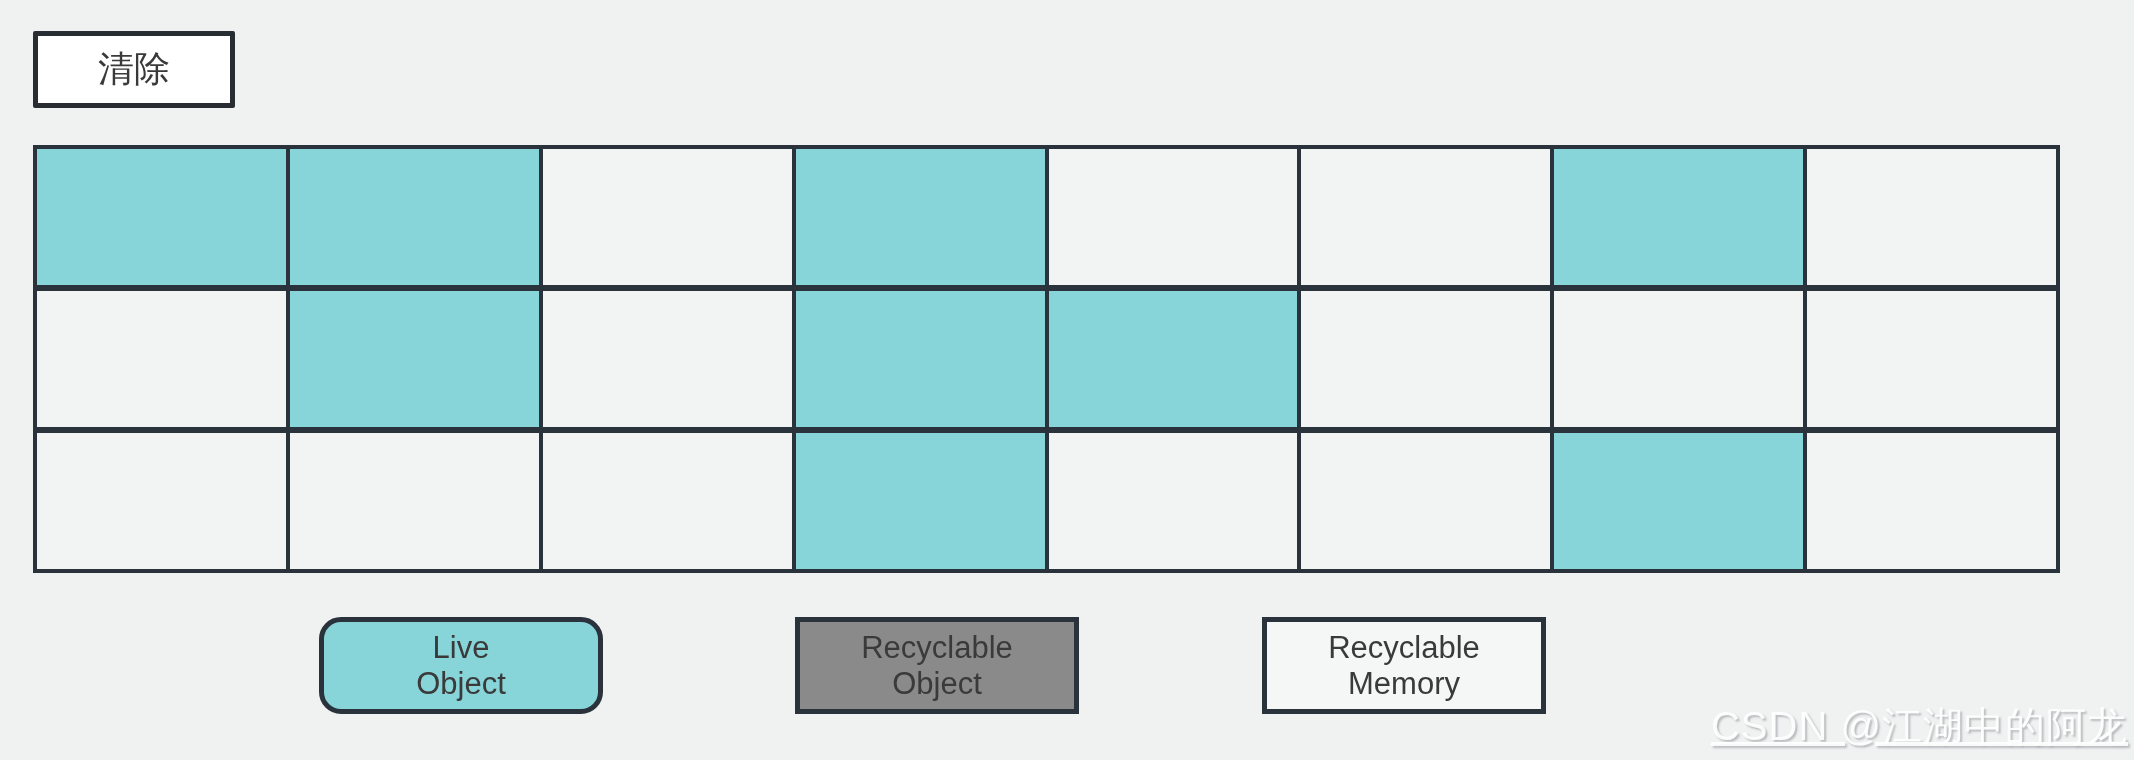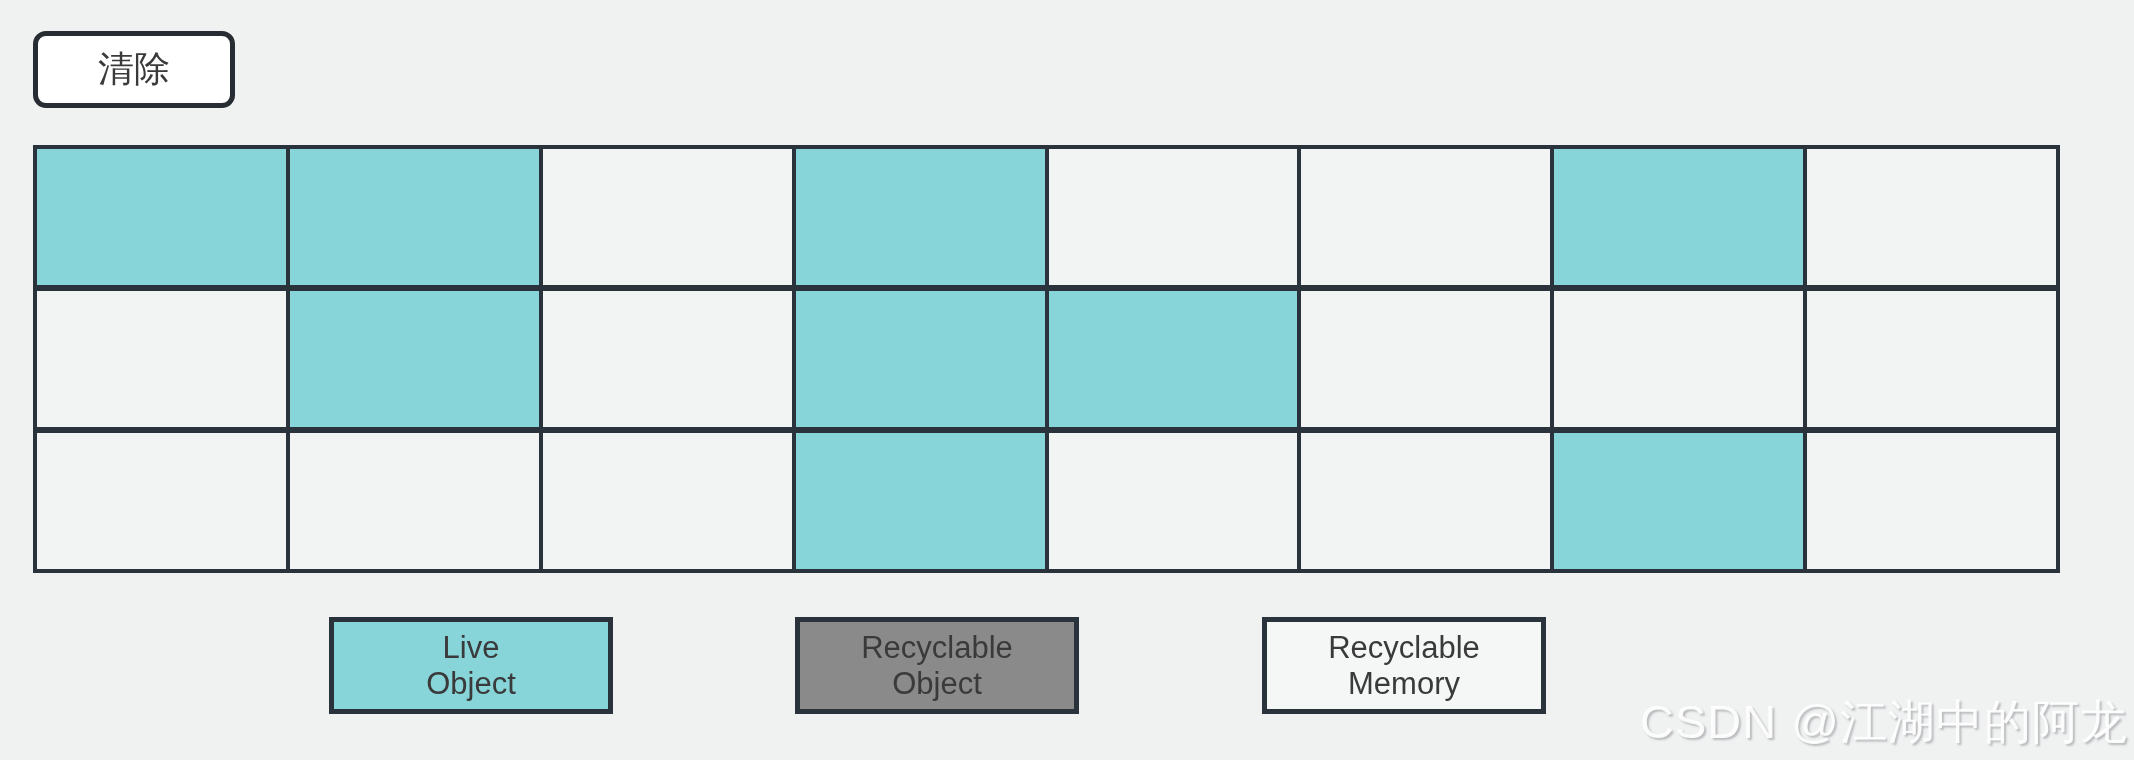--- a/index.html
+++ b/index.html
@@ -16,21 +16,21 @@
   }
   .clear-btn {
     position: absolute;
     left: 33px;
     top: 31px;
     width: 202px;
     height: 77px;
     box-sizing: border-box;
     background: var(--button-bg, #FFFFFF);
     border: 5px solid var(--button-border, #272D33);
-    border-radius: 13px;
+    border-radius: 2px;
     font-size: 36px;
     font-family: inherit;
     color: var(--text-dark, #3A3A3A);
     display: flex;
     align-items: center;
     justify-content: center;
     cursor: pointer;
     padding: 0;
   }
   .memory-grid {
@@ -60,33 +60,34 @@
     border: 5px solid var(--border-dark, #2A333C);
     display: flex;
     flex-direction: column;
     align-items: center;
     justify-content: center;
     font-size: 31px;
     line-height: 1.13;
     color: var(--text-dark, #3A3A3A);
     text-align: center;
   }
-  .legend-live { left: 329px; background: var(--cell-live, #87D4D9); }
+  .legend-live { left: 319px; background: var(--cell-live, #87D4D9); border-radius: 22px; }
   .legend-recyclable { left: 795px; background: var(--legend-gray, #8A8A8A); }
   .legend-available { left: 1262px; background: var(--legend-available, #F5F6F6); }
   .watermark {
     position: absolute;
     right: 6px;
     bottom: 6px;
-    font-size: 47px;
+    font-size: 40px;
     letter-spacing: 1px;
     color: rgba(255,255,255,0.92);
     text-shadow: 2px 2px 2px rgba(168,170,173,0.75);
     white-space: nowrap;
     pointer-events: none;
+    text-decoration: underline;
   }
 </style>
 </head>
 <body>
 
 <div class="stage">
 
   <button class="clear-btn">清除</button>
 
   <div class="memory-grid">

